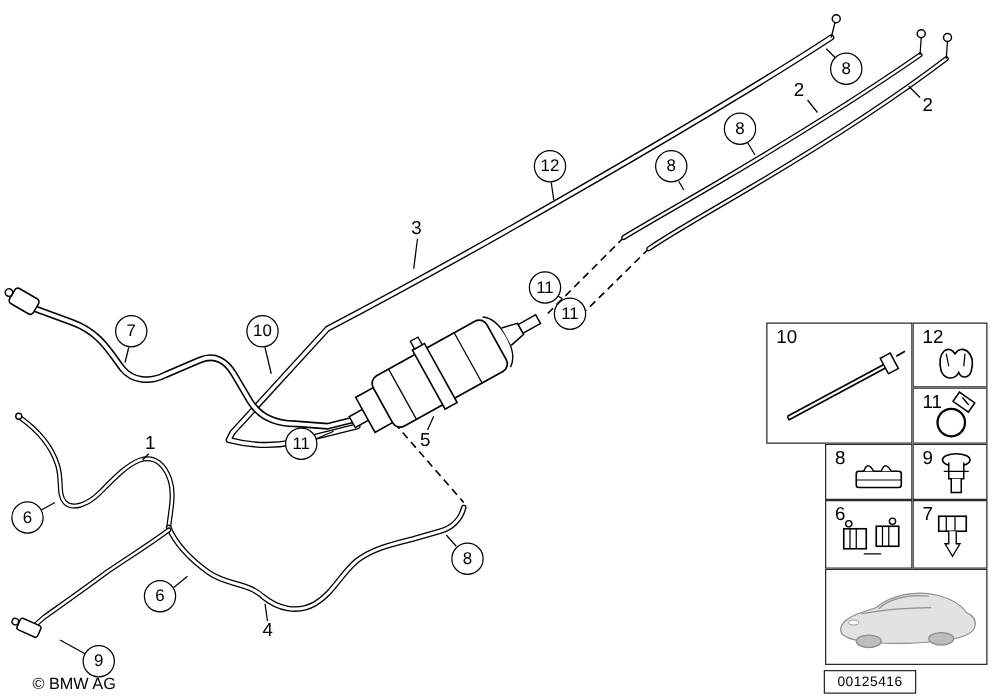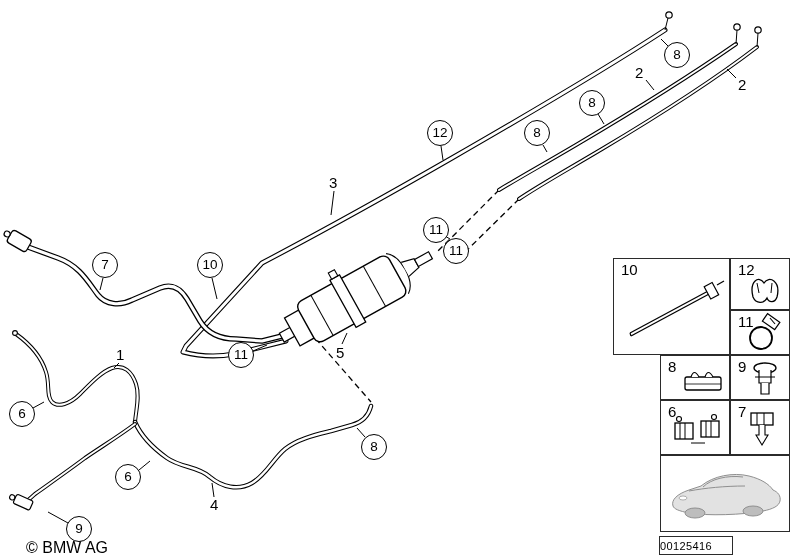--- a/index.html
+++ b/index.html
@@ -28,24 +28,24 @@
   
   .cell{
     position:absolute;box-sizing:border-box;border:1px solid #2b2b2b;
     background:#fff;z-index:3;
   }
   .cell-num{position:absolute;left:7px;top:3px;font-size:15px;line-height:1;}
   .cell .icon{position:absolute;left:0;top:0;}
   .pn-box{
     position:absolute;left:659px;top:536px;width:74px;height:19px;
     box-sizing:border-box;border:1px solid #2b2b2b;background:#fff;
-    display:flex;align-items:center;justify-content:flex-start;
+    display:flex;align-items:center;justify-content:center;
     font-size:11px;letter-spacing:.4px;z-index:3;
   }
-  .copyright{position:absolute;left:26px;top:539px;font-size:16px;z-index:3;}
+  .copyright{position:absolute;left:26px;top:539px;font-size:13px;z-index:3;}
 </style>
 </head>
 <body>
 
 <div class="stage">
 
   <svg class="art" width="799" height="559" viewBox="0 0 799 559">
     <defs>
       <g id="clampTick">
         <line x1="-2" y1="-5.5" x2="-2" y2="5.5"></line>

